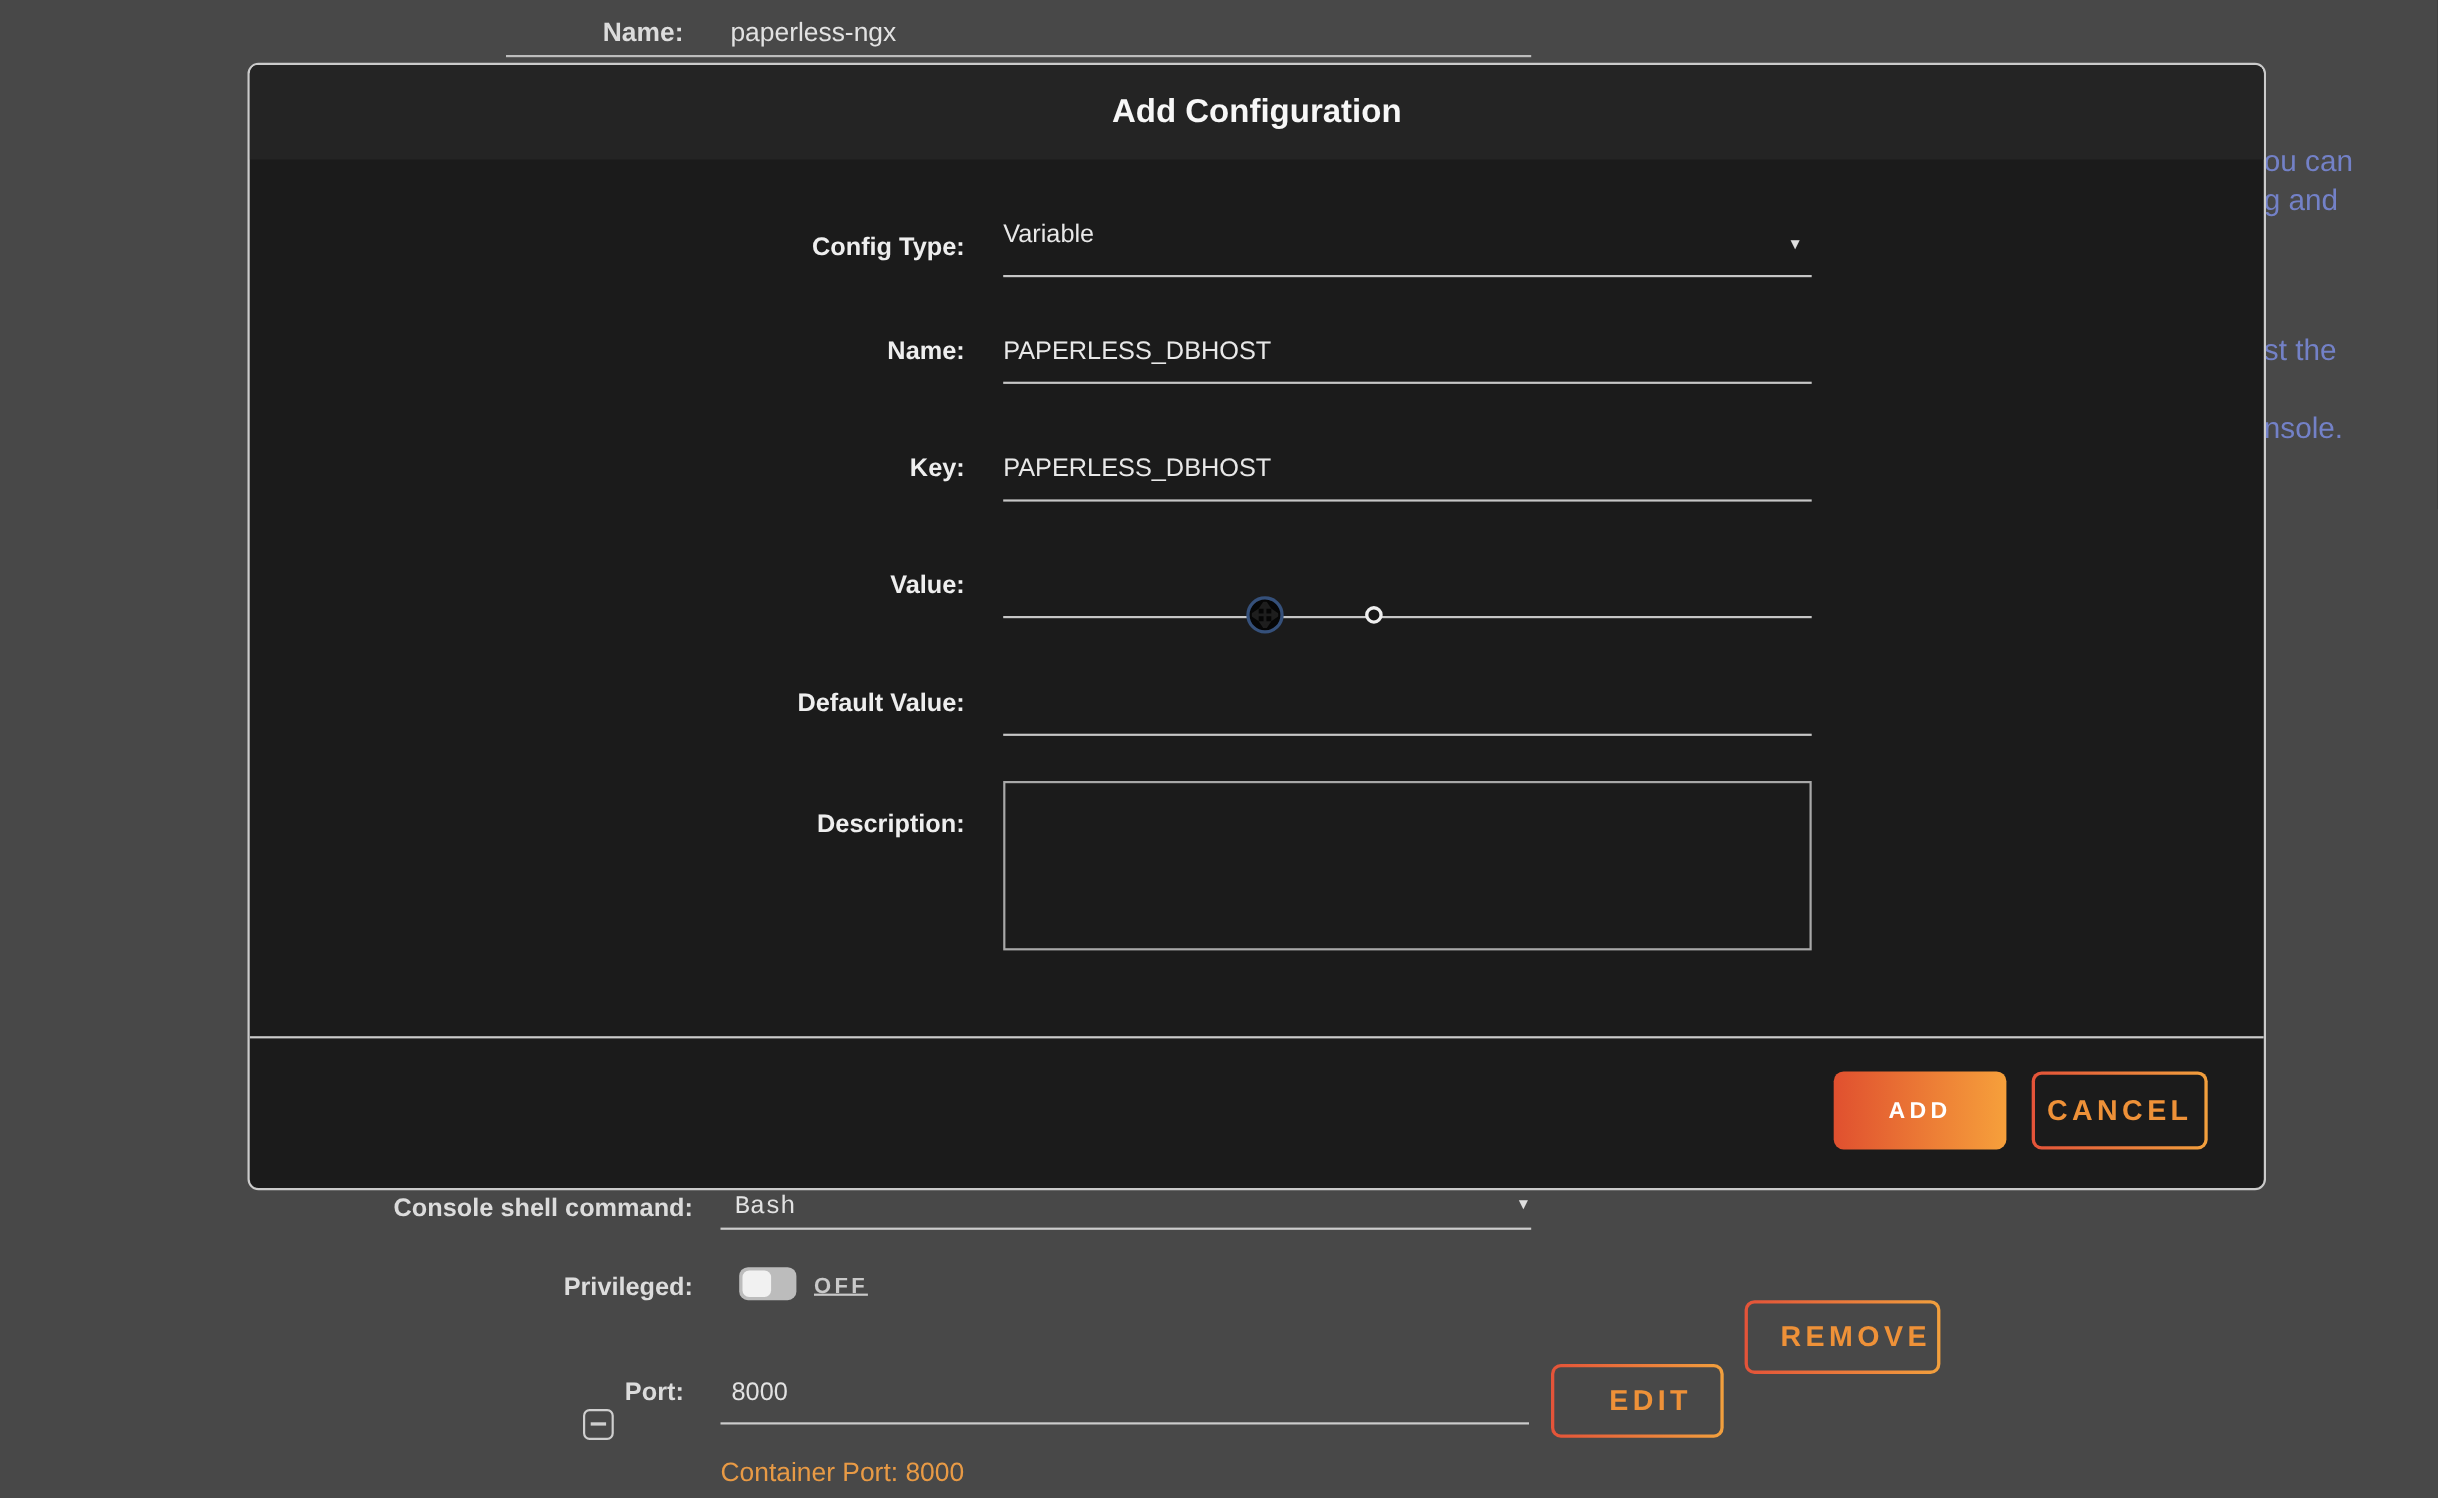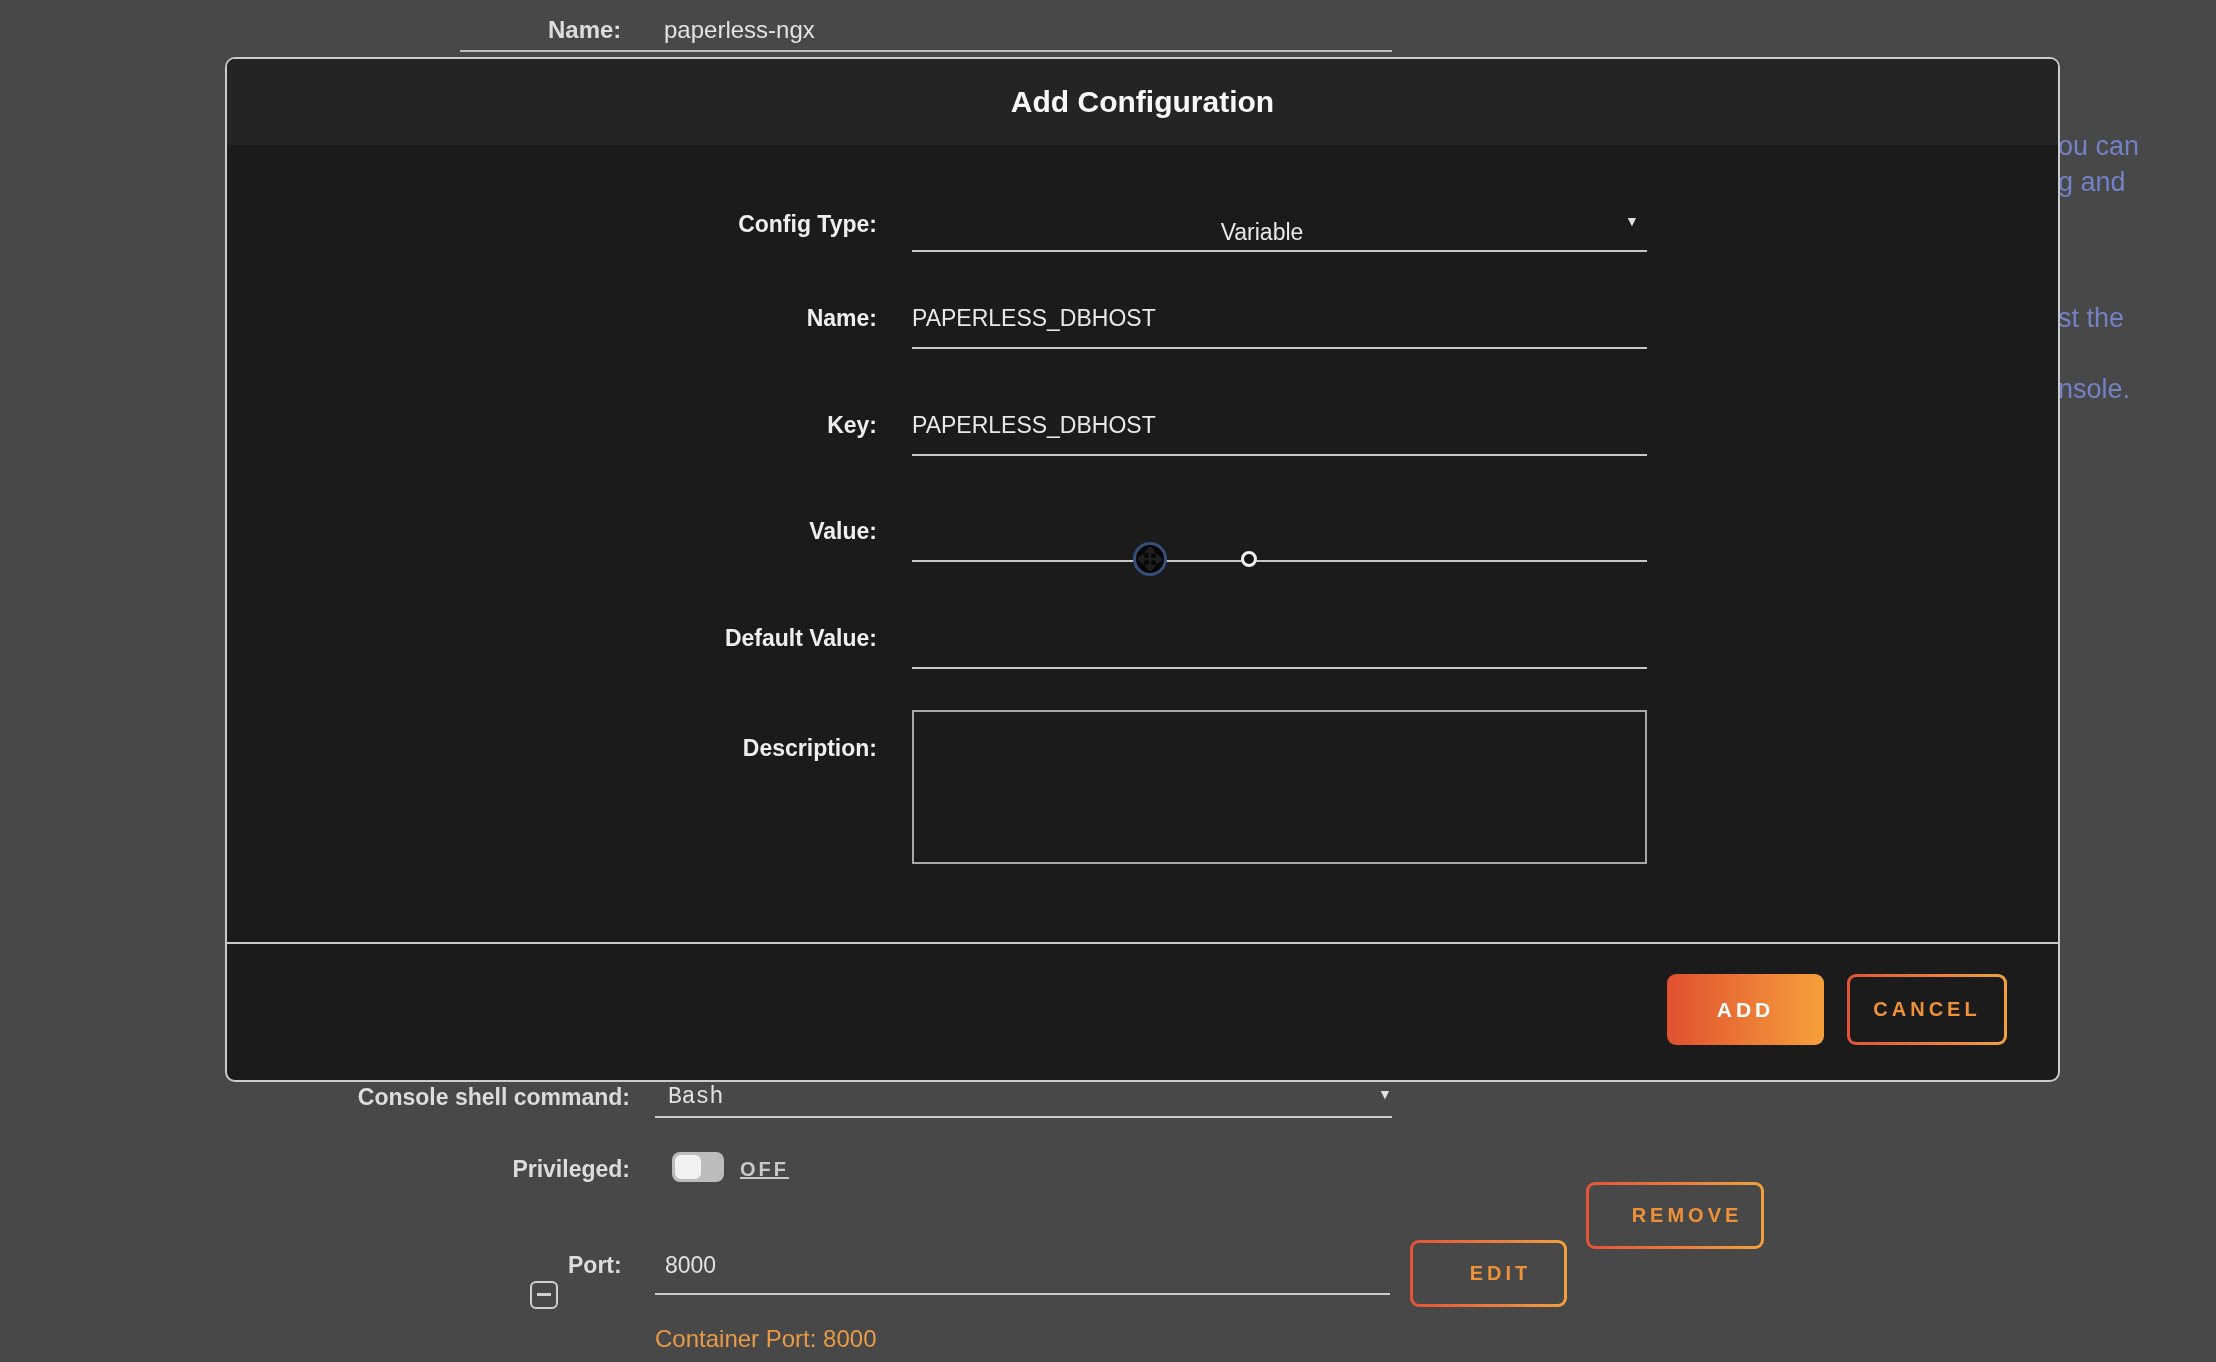--- a/index.html
+++ b/index.html
@@ -21,21 +21,21 @@
   .toggle-knob{position:absolute;left:3px;top:3px;width:26px;height:24px;border-radius:6px;background:#f1f1f1;}
   .toggle-state{color:#c9c9c9;font-size:20px;font-weight:bold;letter-spacing:3px;text-decoration:underline;}
 
   
   .collapse-box{width:24px;height:24px;border:2px solid #cfcfcf;border-radius:6px;position:relative;}
   .collapse-box::after{content:"";position:absolute;left:5px;right:5px;top:10px;height:3px;background:#cfcfcf;}
 
   
   .btn-outline{border-radius:9px;background:linear-gradient(90deg,#e45339,#f2a03d);padding:3px;box-sizing:border-box;cursor:pointer;}
   .btn-outline .inner{width:100%;height:100%;border-radius:6px;display:flex;align-items:center;justify-content:center;
-      color:#ee9138;font-weight:bold;font-size:20px;letter-spacing:4px;box-sizing:border-box;}
+      color:#ee9138;font-weight:bold;font-size:26px;letter-spacing:4px;box-sizing:border-box;}
   .inner.on-page{background:#484848;padding-left:24px;}
   .inner.on-modal{background:#1b1b1b;}
 
   .btn-solid{border-radius:9px;background:linear-gradient(90deg,#e0502f,#f6a03b);display:flex;align-items:center;justify-content:center;
       color:#ffffff;font-weight:bold;font-size:21px;letter-spacing:4px;cursor:pointer;}
 
   .orange-note{color:#e89a45;font-size:24px;}
 
   
   .modal{left:225px;top:57px;width:1835px;height:1025px;background:#1b1b1b;
@@ -94,21 +94,21 @@
   <div class="inner on-page">REMOVE</div>
 </div>
 
 <div class="abs orange-note" style="left:655px;top:1325px;">Container Port: 8000</div>
 
 <div class="abs modal">
   <div class="modal-header"></div>
   <div class="modal-title">Add Configuration</div>
 
   <div class="m-label" style="top:152px;">Config Type:</div>
-  <div class="m-value" style="top:160px;text-align:center;">Variable</div>
+  <div class="m-value" style="top:140px;">Variable</div>
   <div class="m-arrow" style="top:154px;">▼</div>
   <div class="m-underline" style="top:191px;"></div>
 
   <div class="m-label" style="top:246px;">Name:</div>
   <div class="m-value" style="top:246px;">PAPERLESS_DBHOST</div>
   <div class="m-underline" style="top:288px;"></div>
 
   <div class="m-label" style="top:353px;">Key:</div>
   <div class="m-value" style="top:353px;">PAPERLESS_DBHOST</div>
   <div class="m-underline" style="top:395px;"></div>

